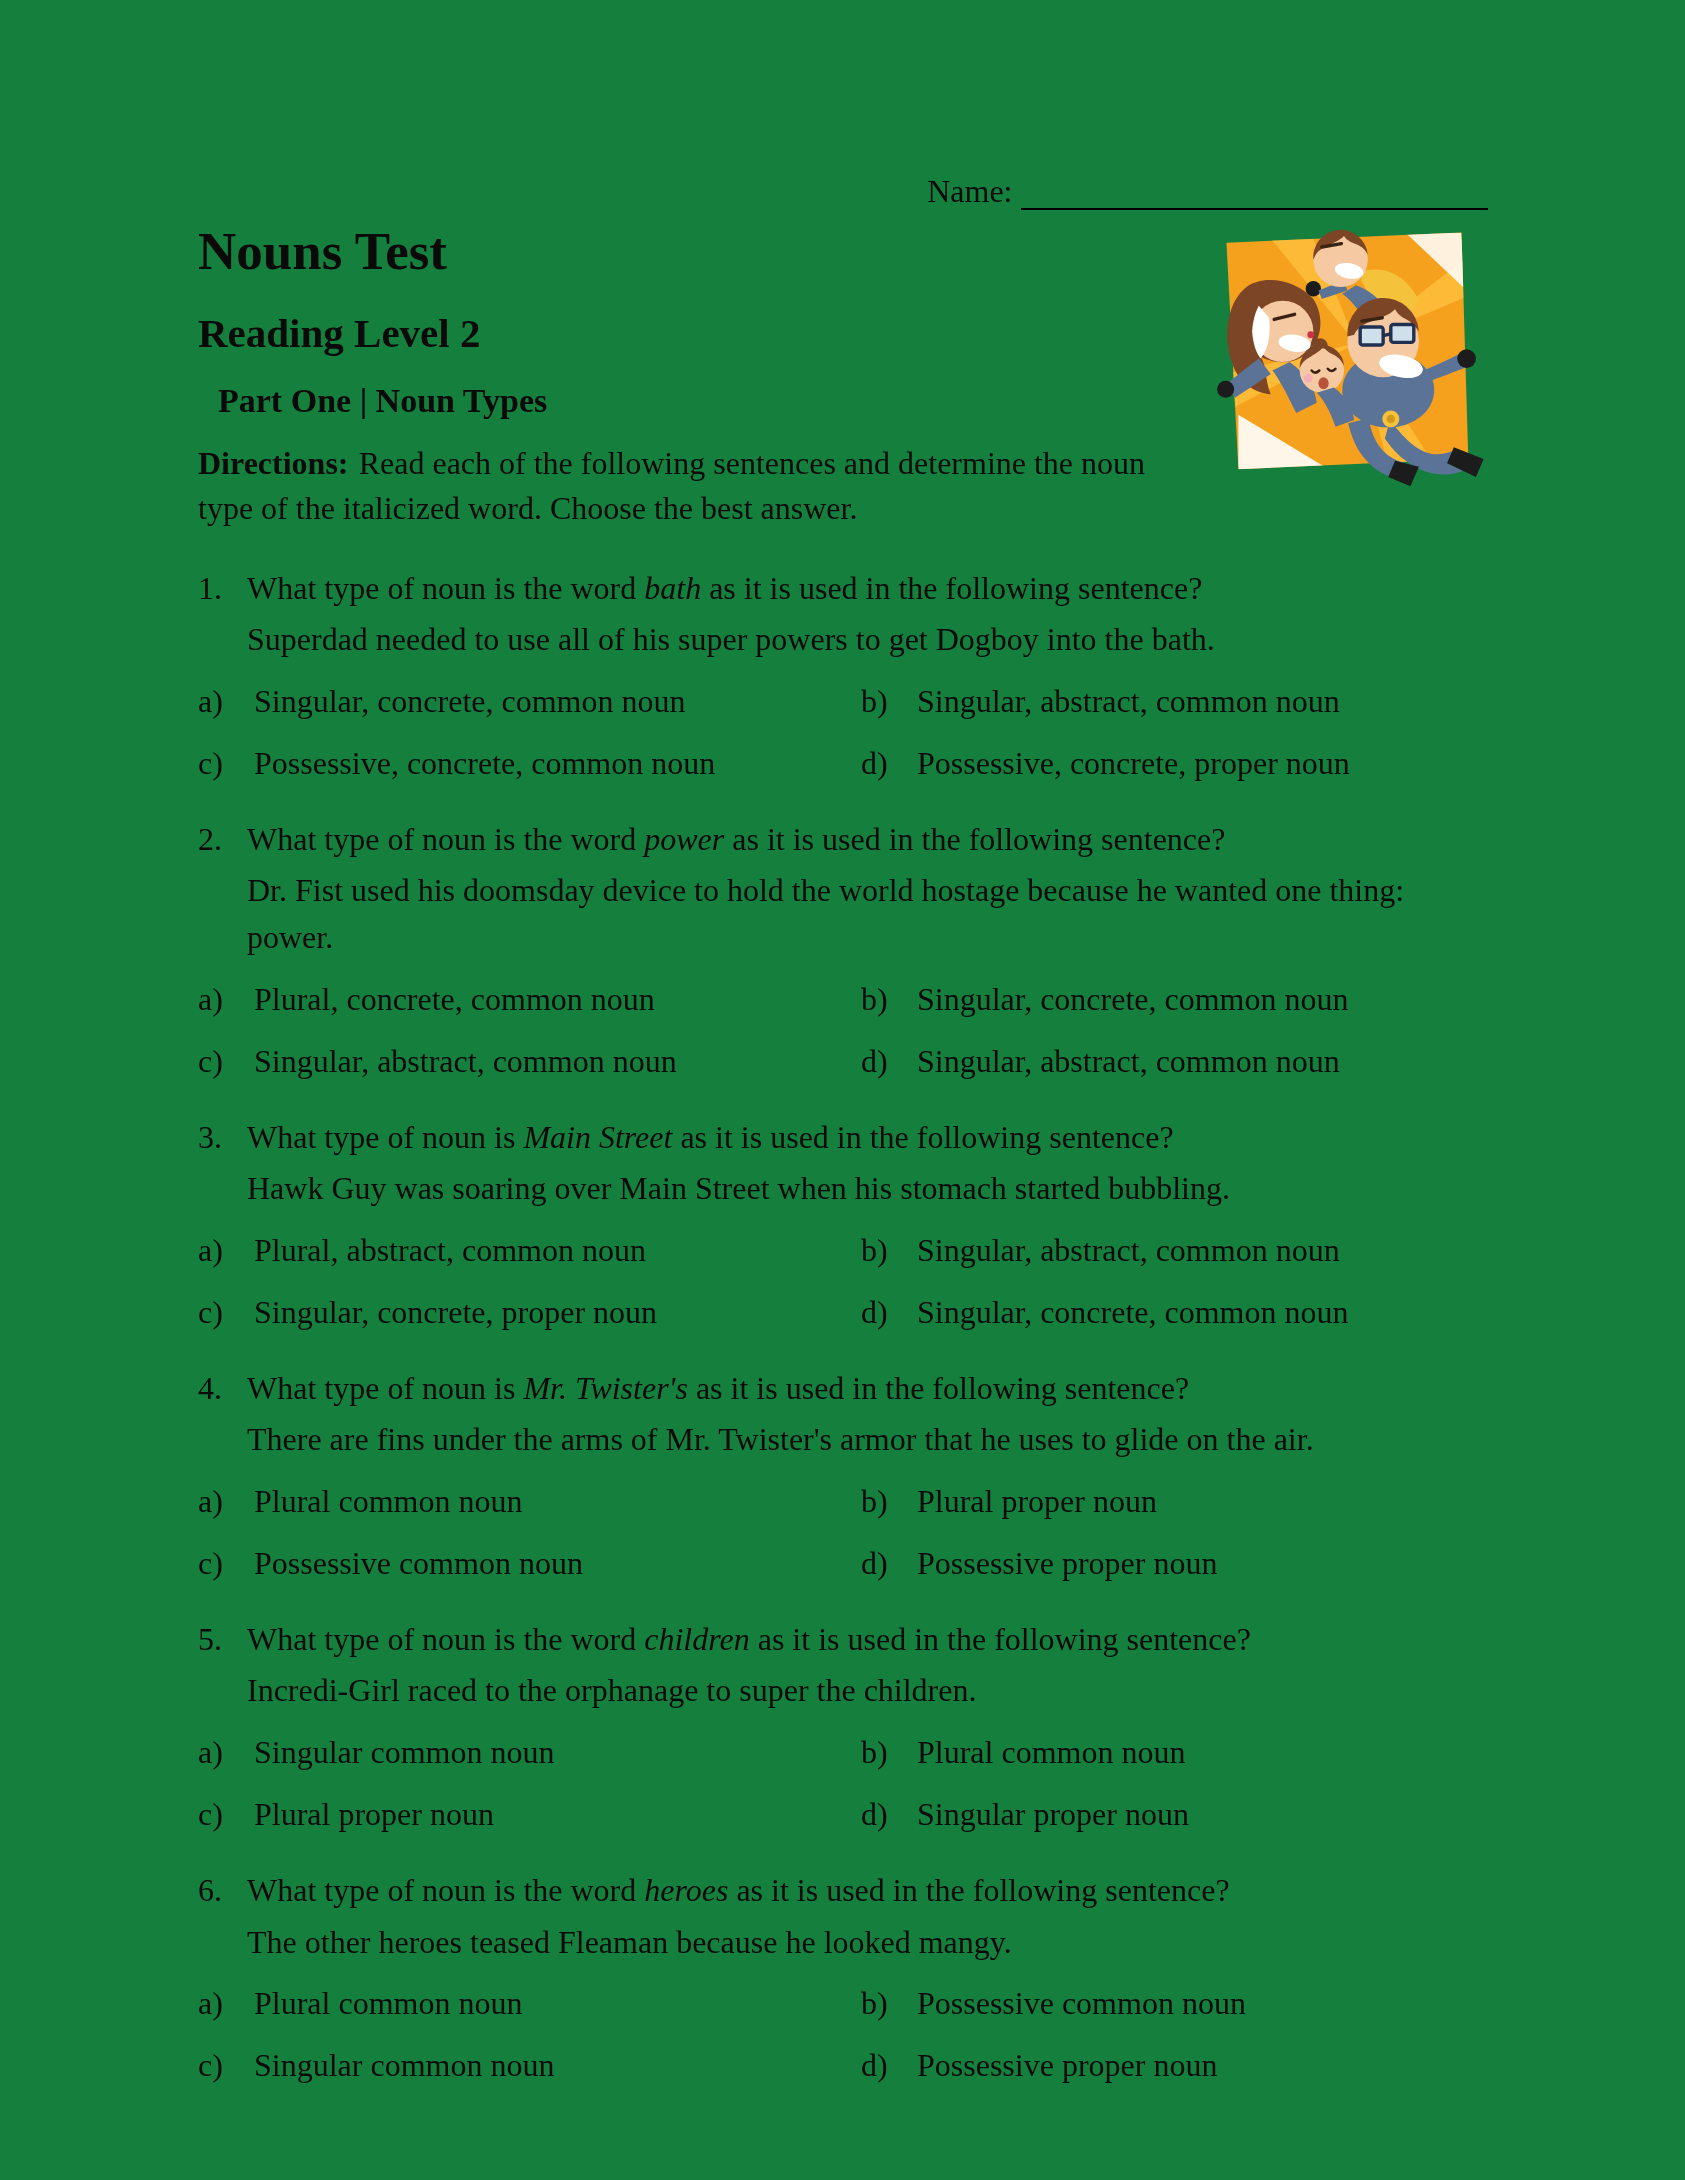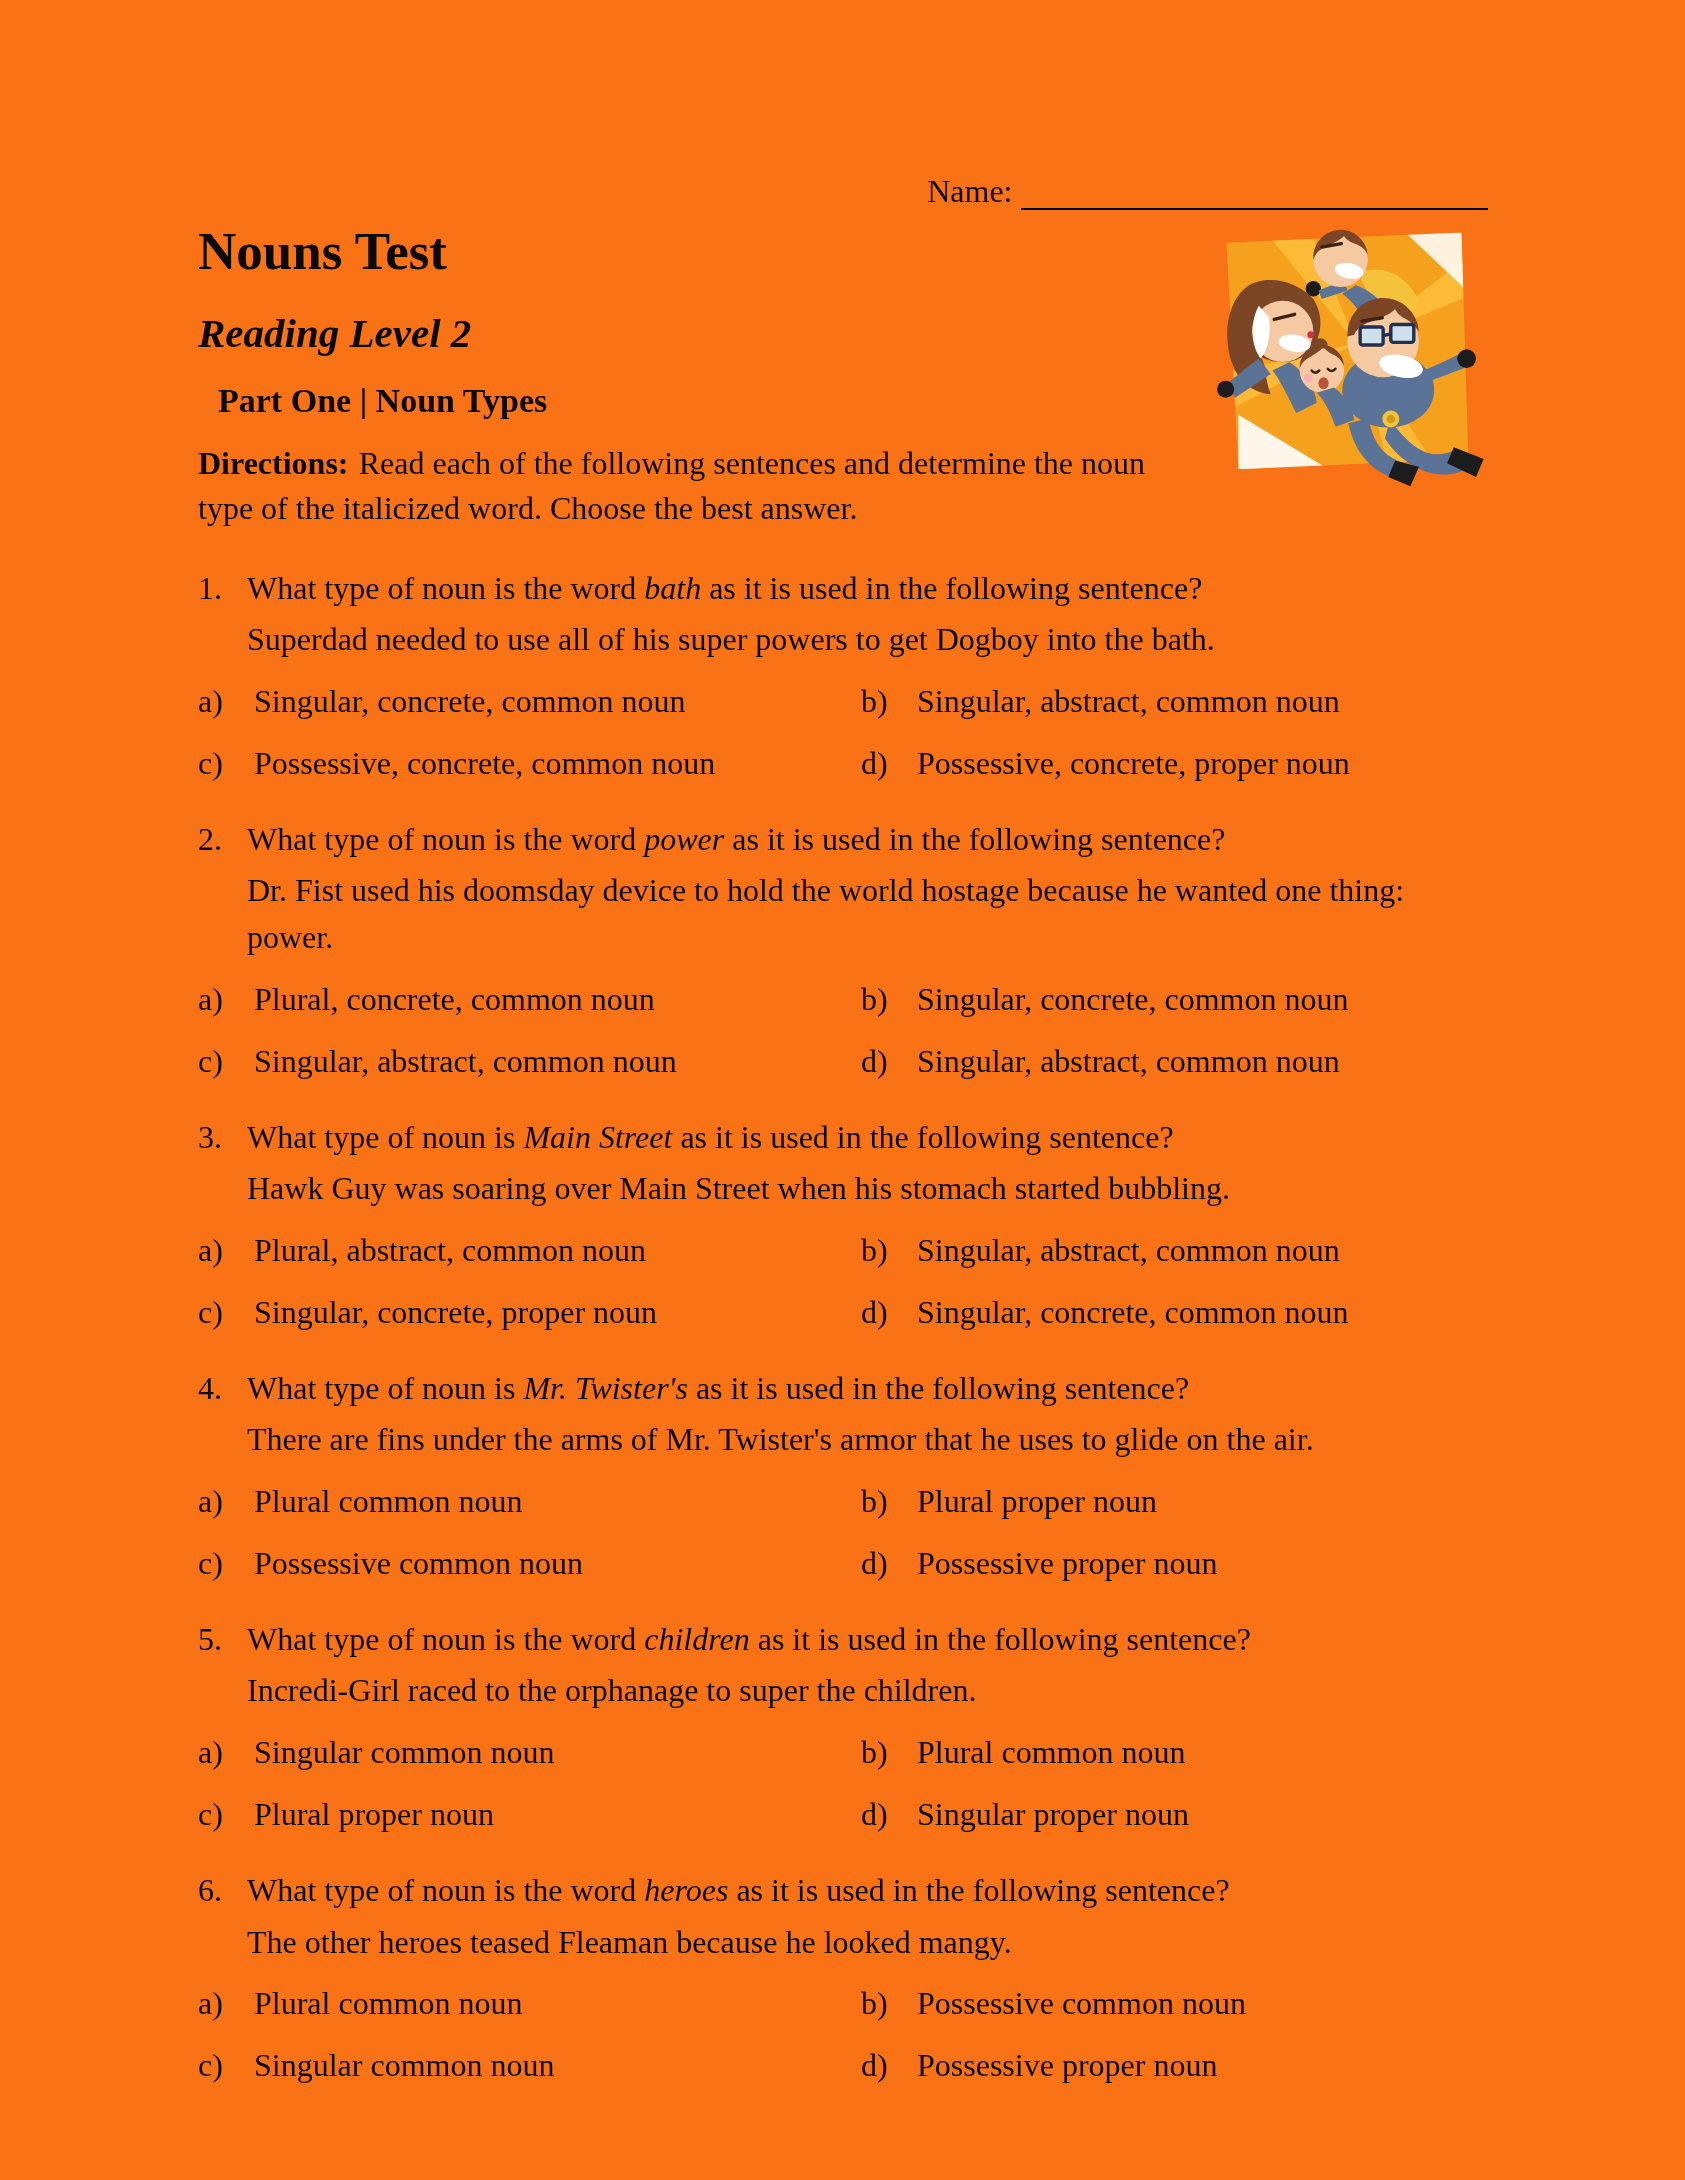--- a/index.html
+++ b/index.html
@@ -1,26 +1,26 @@
 <!DOCTYPE html>
 <html style="font-size:13.6px"><head>
 <meta charset="utf-8">
 <style>
   * { margin:0; padding:0; box-sizing:border-box; }
   html,body { background:#ffffff; }
   .page {
     width:1686px; height:2181px; position:relative; overflow:hidden;
-    background:#f97316; color:#0a0a0a;
+    background:#15803d; color:#0a0a0a;
     font-family:"Liberation Serif", serif;
     padding:166px 198px 0 198px;
   }
   .name-row { display:flex; justify-content:flex-end; align-items:flex-end; font-size:32px; height:44px; }
   .name-blank { display:inline-block; width:467px; border-bottom:2.6px solid #000; height:37px; margin-left:8.5px; }
   .title { font-size:53px; font-weight:bold; line-height:63px; margin-top:10.2px; }
-  .reading { font-size:41px; font-weight:bold; margin-top:25.6px;font-style:italic; }
+  .reading { font-size:41px; font-weight:bold; margin-top:25.6px; }
   .part { font-size:34px; font-weight:bold; margin-top:25.6px;margin-left:20px; }
   .directions { font-size:32px; line-height:45px; margin-top:20.4px; }
   .dir-label { font-weight:bold; margin-right:10.2px; }
   .questions { margin-top:34px; font-size:32px; }
   .question { margin-top:29px; }
   .question:first-child { margin-top:0; }
   .q-line { display:flex; line-height:47px; }
   .q-num { width:49px; flex:none; }
   .q-text em { font-style:italic; }
   .q-sentence { margin-left:49px; margin-top:4.3px; line-height:47px; }

